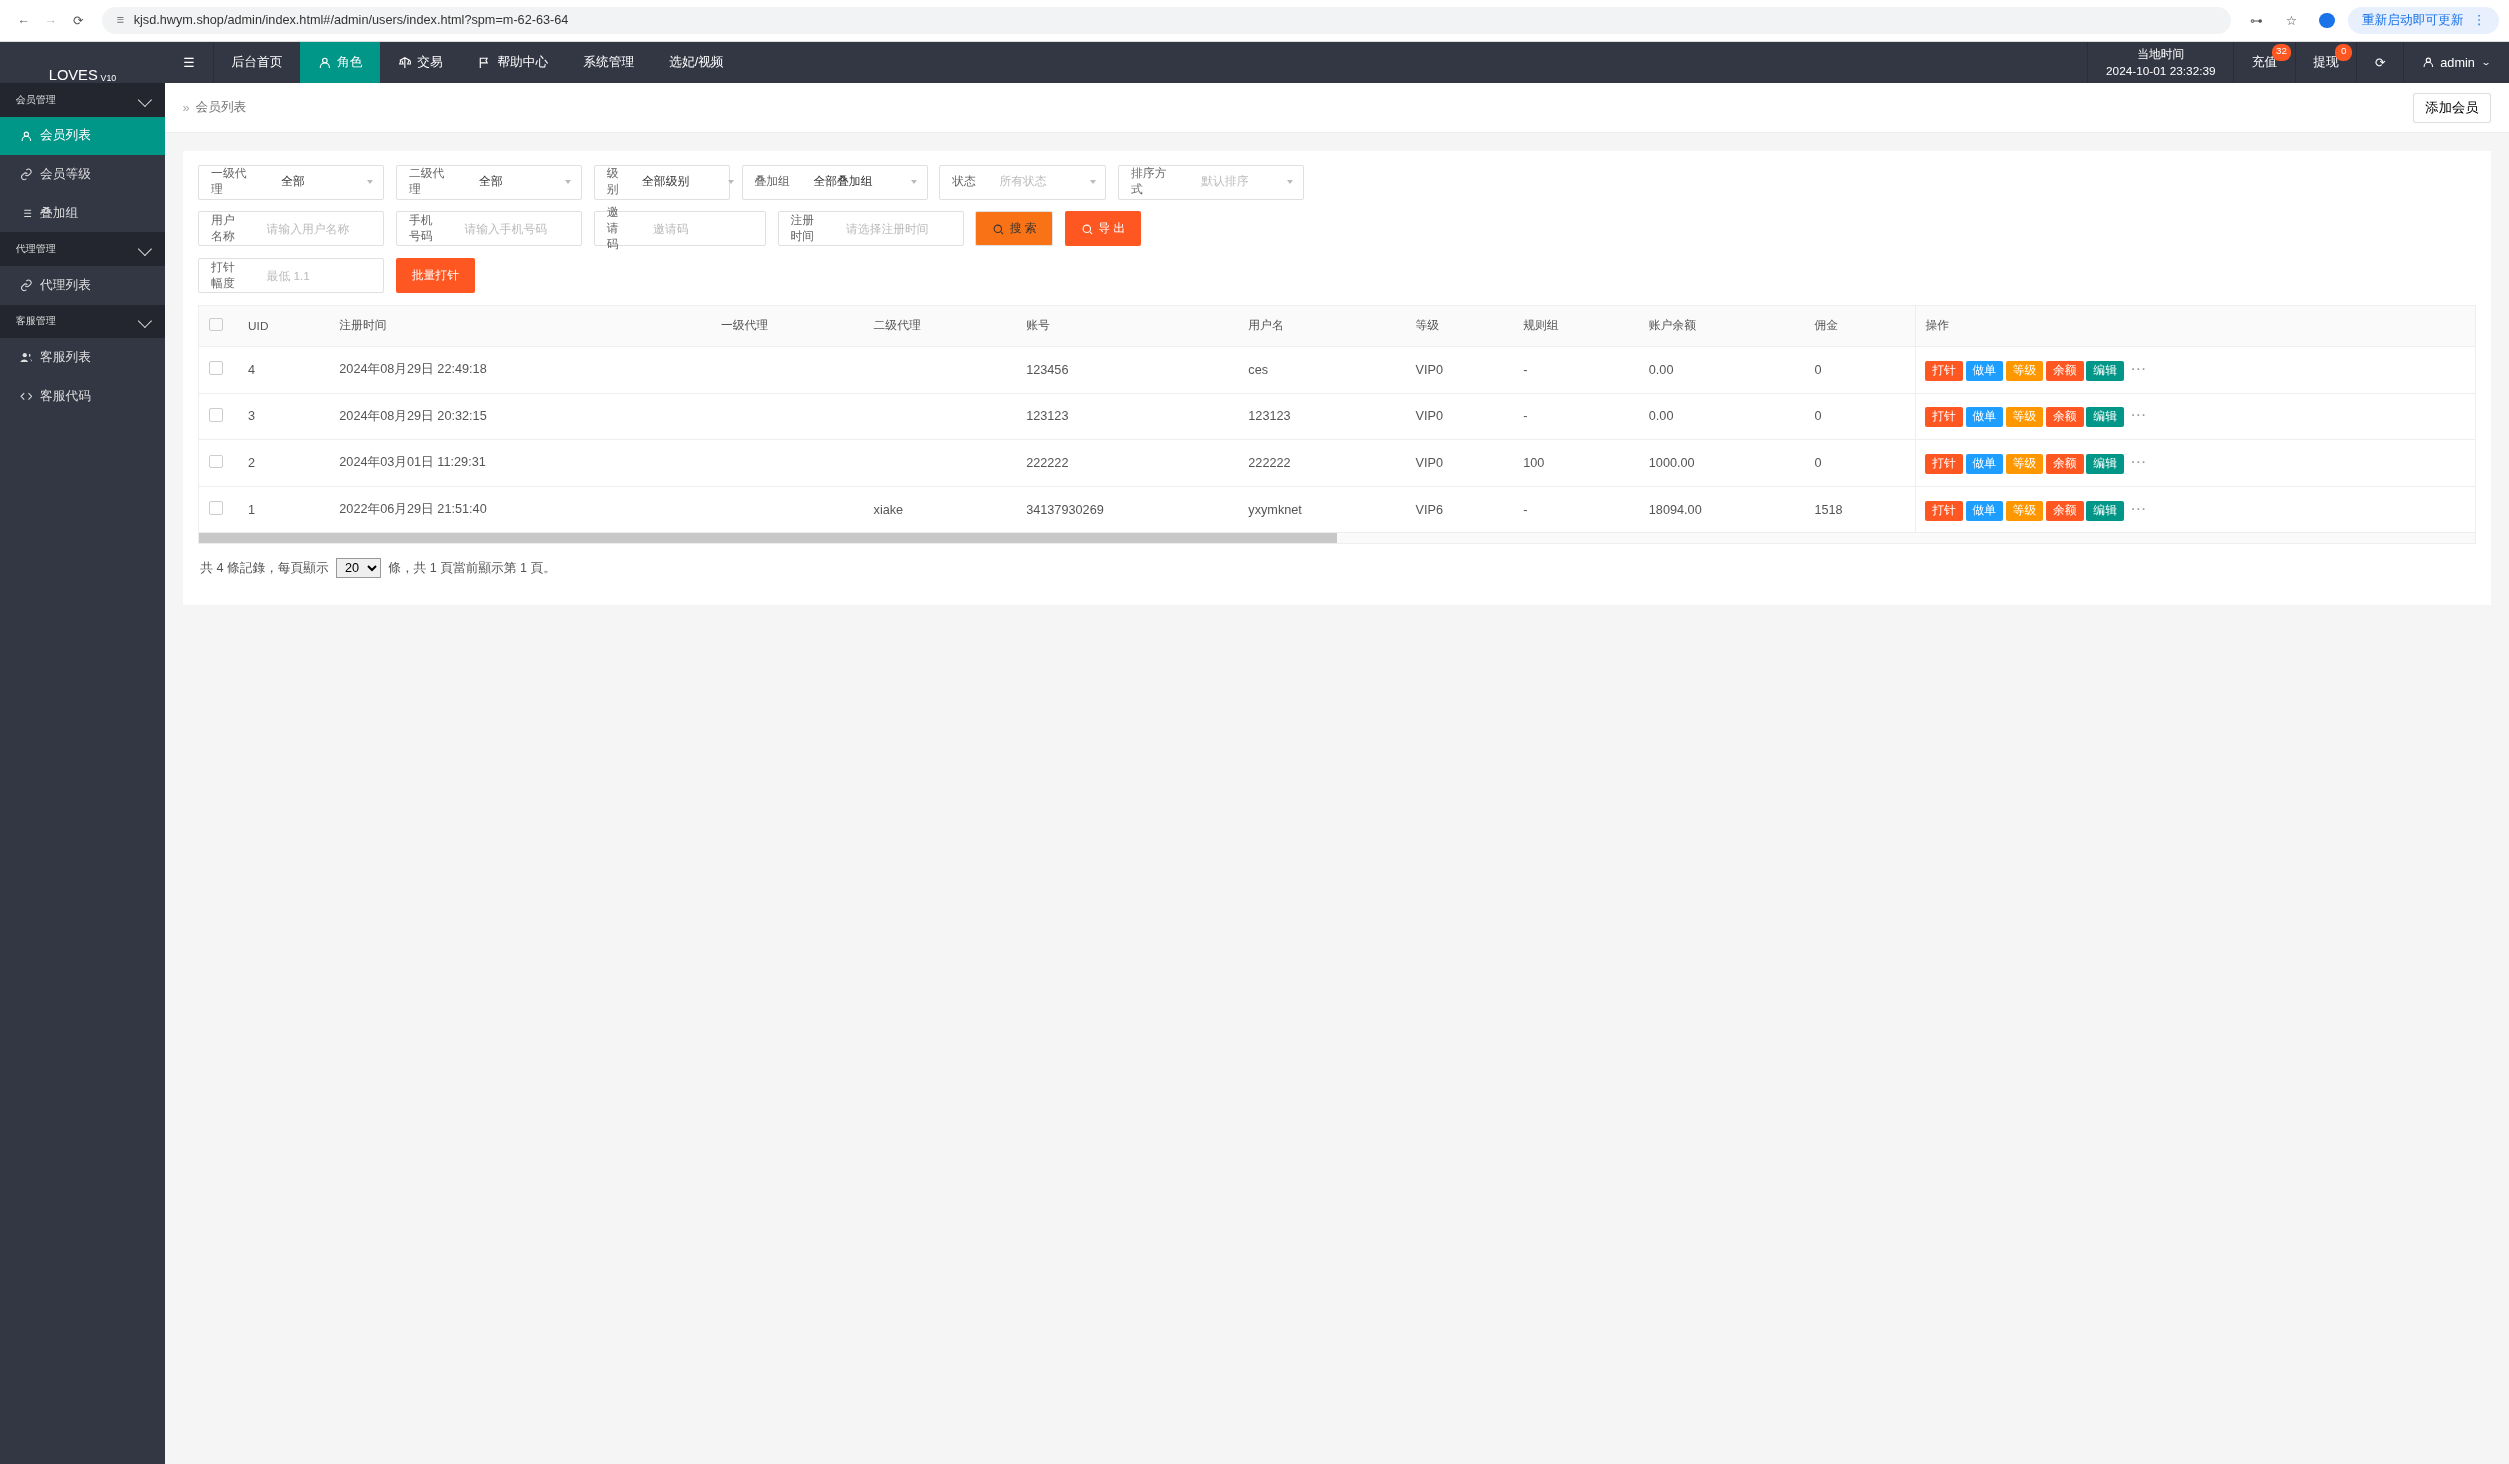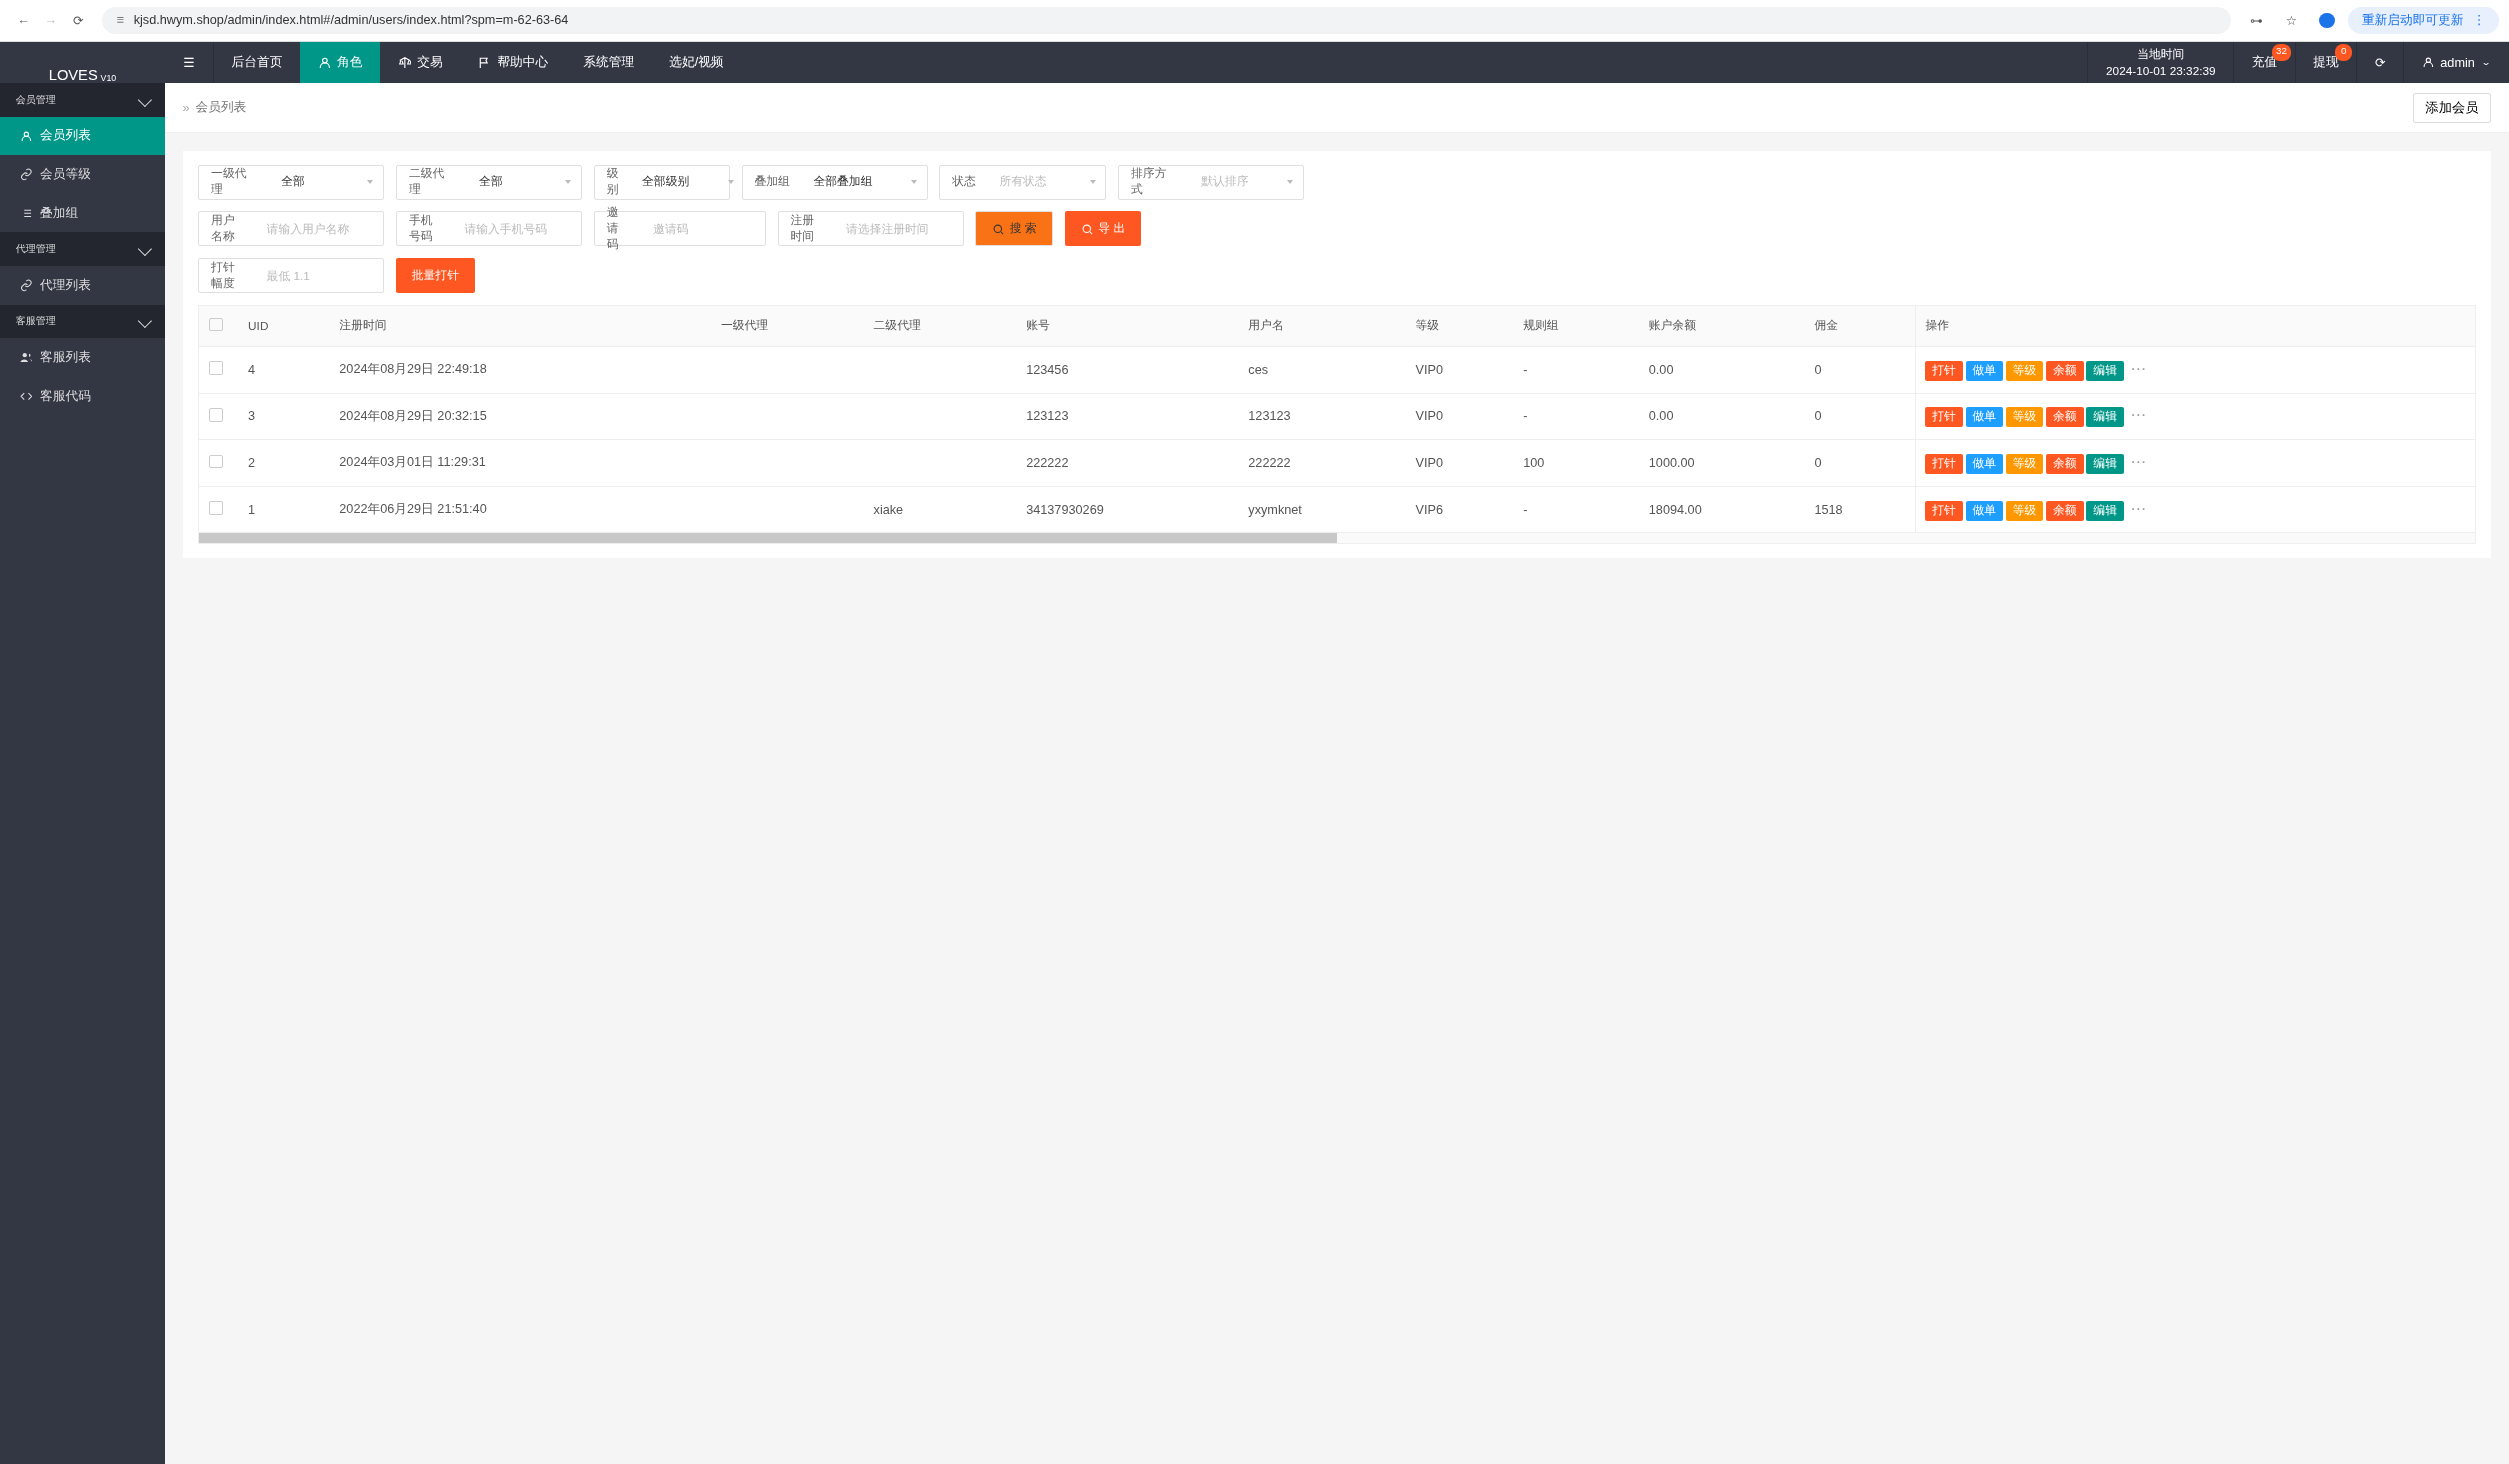--- a/index.html
+++ b/index.html
@@ -383,16 +383,21 @@
                 <td>1518</td>
                 <td class="ops-col"><span class="op-btn op-red">打针</span><span class="op-btn op-blue">做单</span><span class="op-btn op-orange">等级</span><span class="op-btn op-red2">余额</span><span class="op-btn op-green">编辑</span><span class="op-more">⋯</span></td>
               </tr>
             </tbody>
         </table>
         <div class="hscroll-mock">
             <div class="hscroll-thumb"></div>
           </div>
       </div>
 
+      <div class="pagination">
+        <span>共 4 條記錄，每頁顯示</span>
+        <select><option>20</option></select>
+        <span>條，共 1 頁當前顯示第 1 頁。</span>
+      </div>
     </div>
   </div>
 </div>
 
 
 </body></html>

